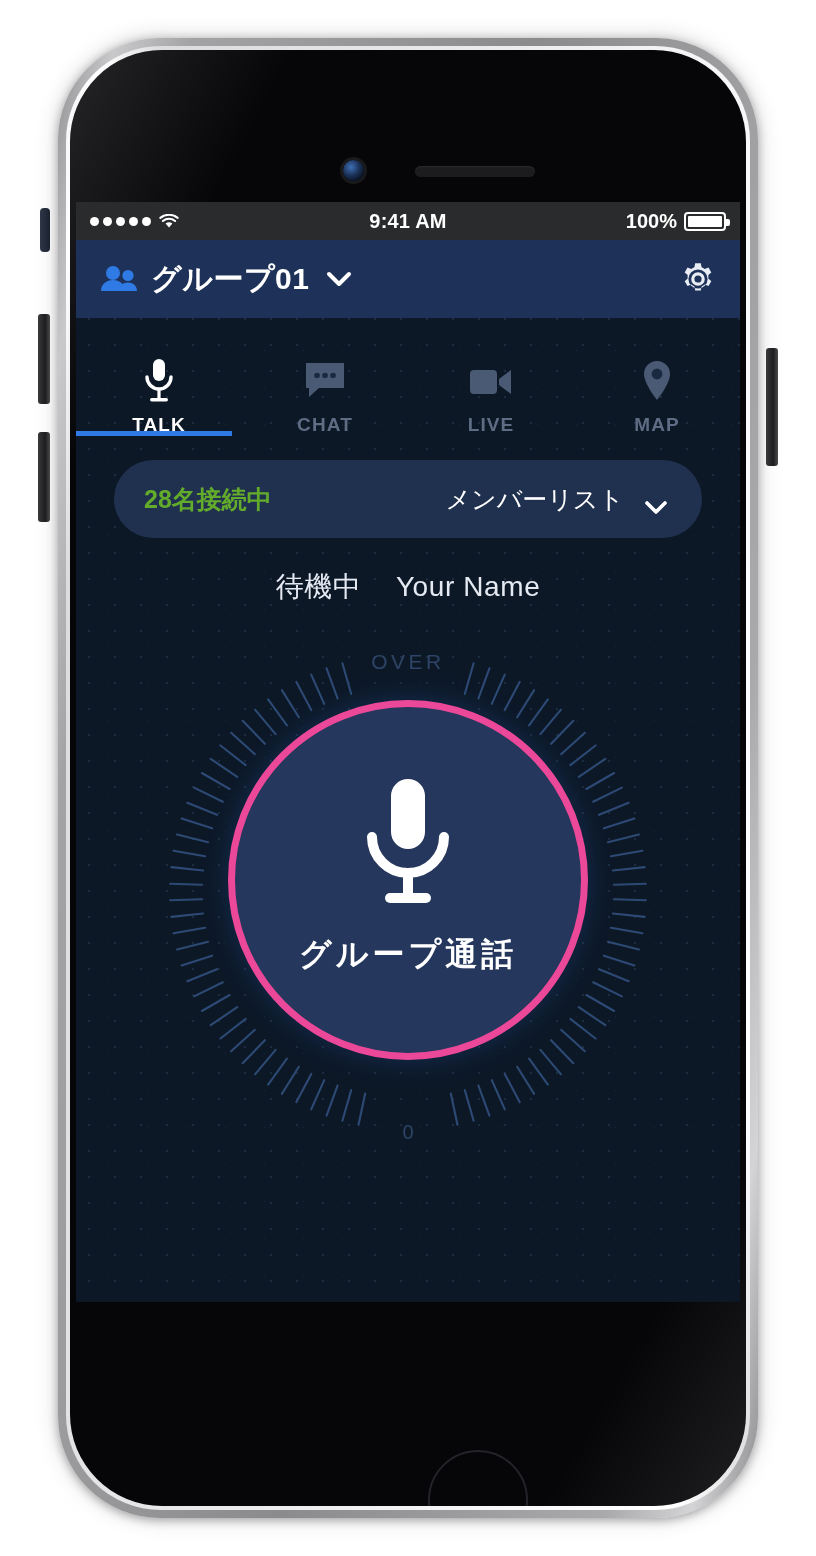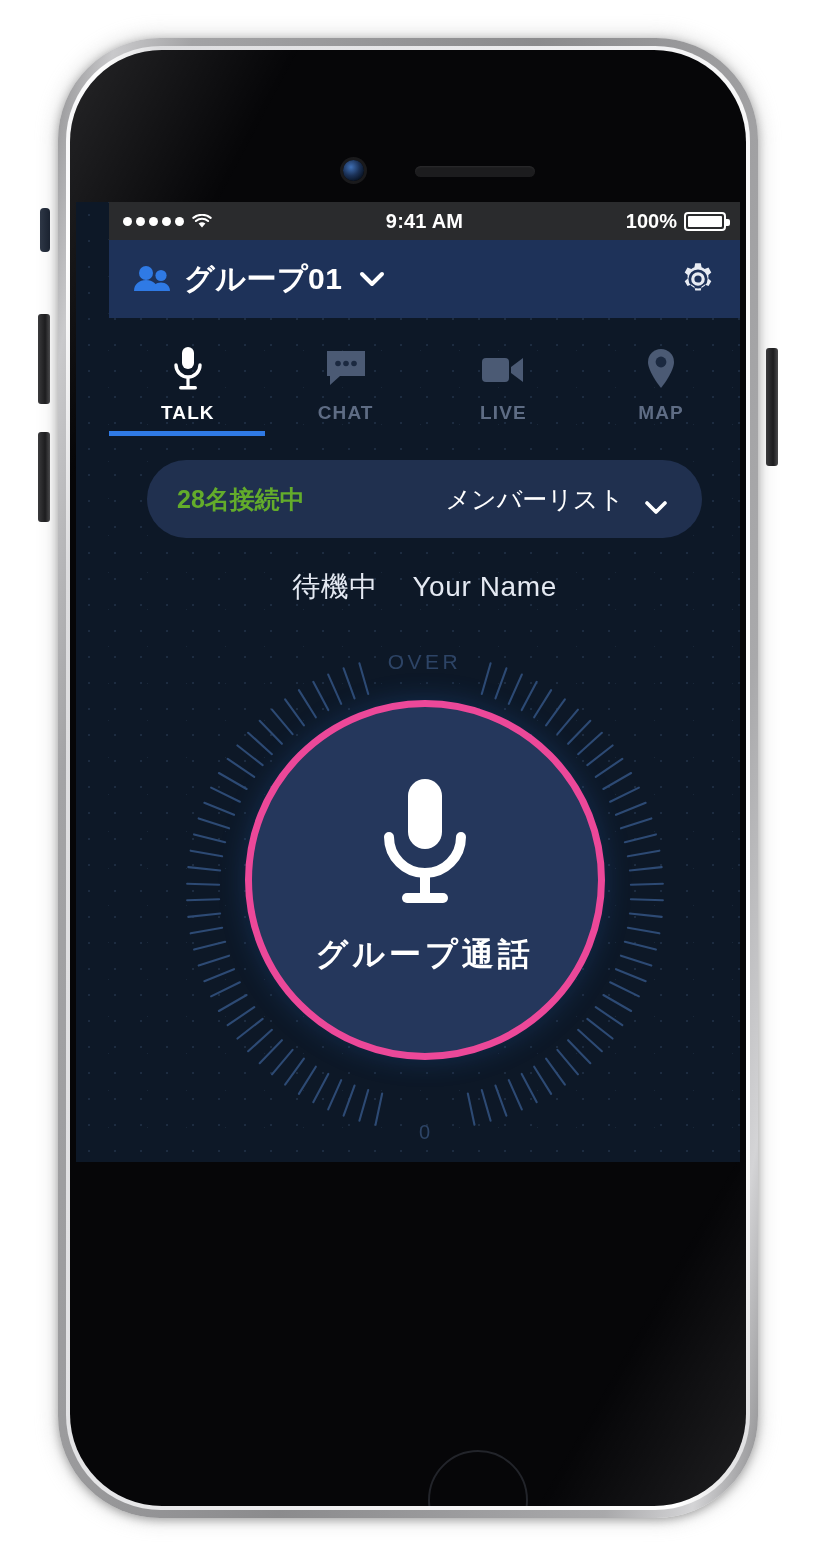--- a/index.html
+++ b/index.html
@@ -93,24 +93,23 @@
     position: absolute; left: 358px; top: 1400px;
     width: 100px; height: 100px; border-radius: 50%;
     border: 2px solid #22242a;
     background: #060608;
   }
 
   
   .screen {
     position: absolute;
     left: 76px; top: 202px;
-    width: 664px; height: 960px;
+    width: 664px; height: 1100px;
     background: #0d1827;
     overflow: hidden;
-    padding-left: 33px;
   }
   
   .screen::before {
     content: "";
     position: absolute; inset: 0;
     background-image:
       radial-gradient(circle, rgba(120,160,210,.16) 0.7px, transparent 0.8px),
       radial-gradient(circle, rgba(120,160,210,.10) 0.7px, transparent 0.8px);
     background-size: 26px 26px, 39px 37px;
     background-position: 0 0, 13px 19px;
@@ -167,21 +166,21 @@
   .tabs {
     position: relative; z-index: 2;
     height: 118px;
     display: flex;
     background: transparent;
     border-bottom: none;
   }
   .tab {
     flex: 1;
     display: flex; flex-direction: column;
-    align-items: center; justify-content: center;
+    align-items: center; justify-content: flex-end;
     padding-top: 14px;
     position: relative;
   }
   .tab .ticon { height: 50px; display:flex; align-items:center; justify-content:center; }
   .tab .tlabel {
     margin-top: 8px;
     font-size: 19px; font-weight: bold; letter-spacing: 1.1px;
     color: #5e6c84;
   }
   .tab.active .tlabel { color: #ffffff; }

